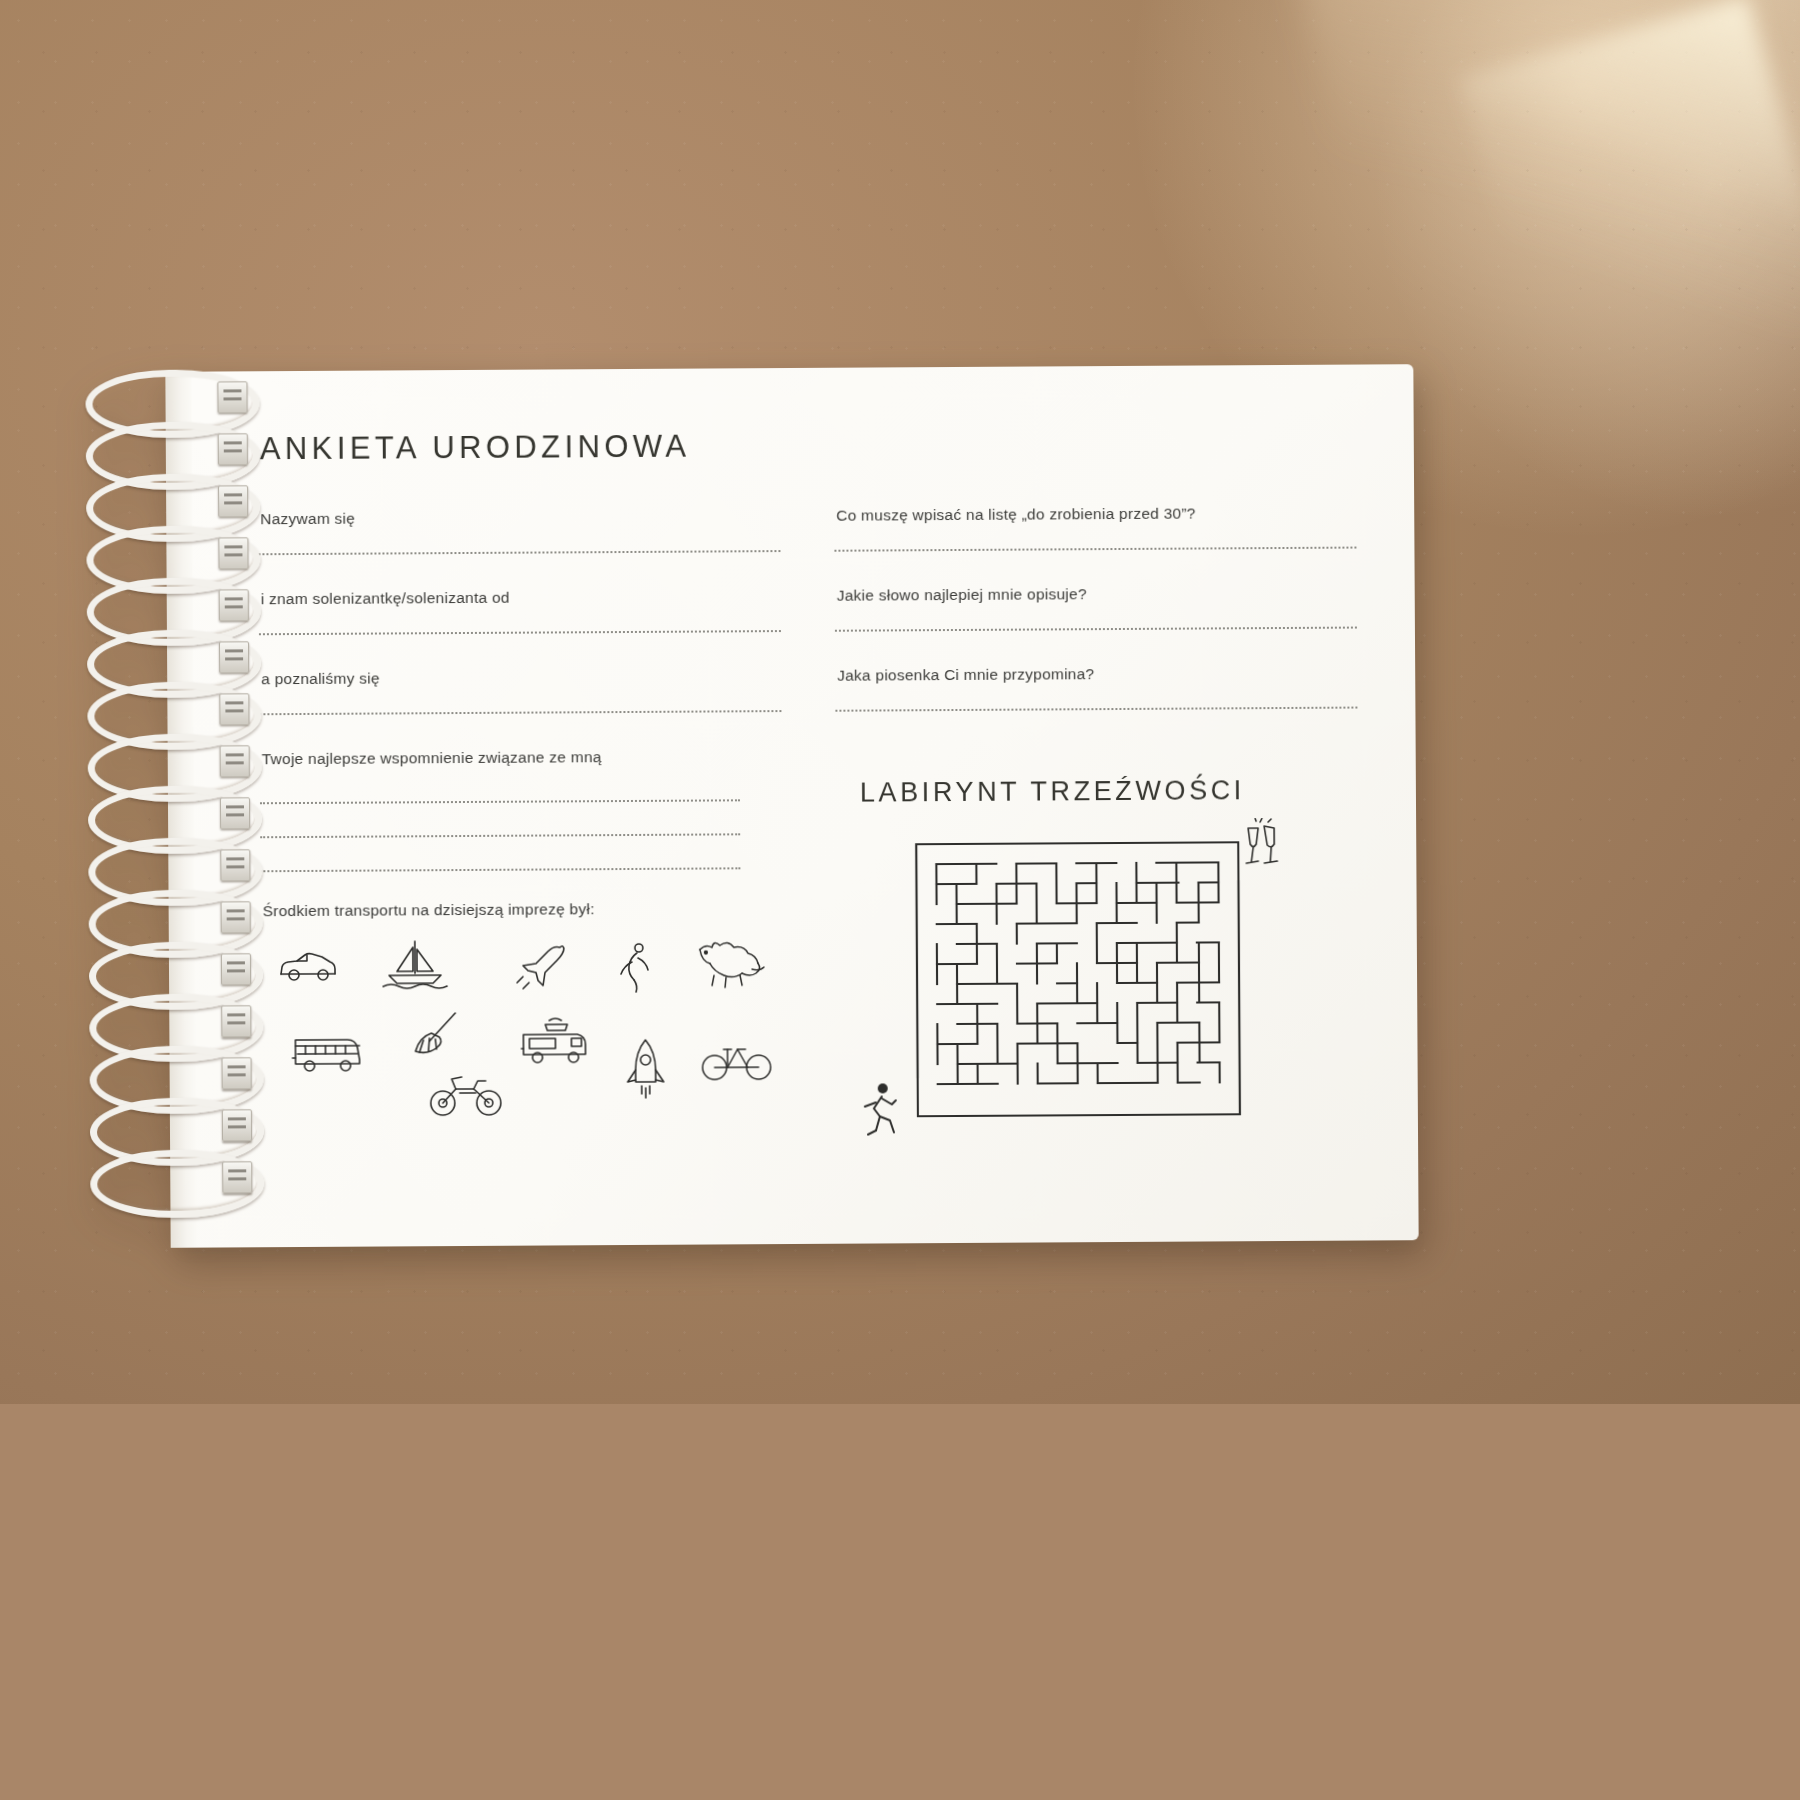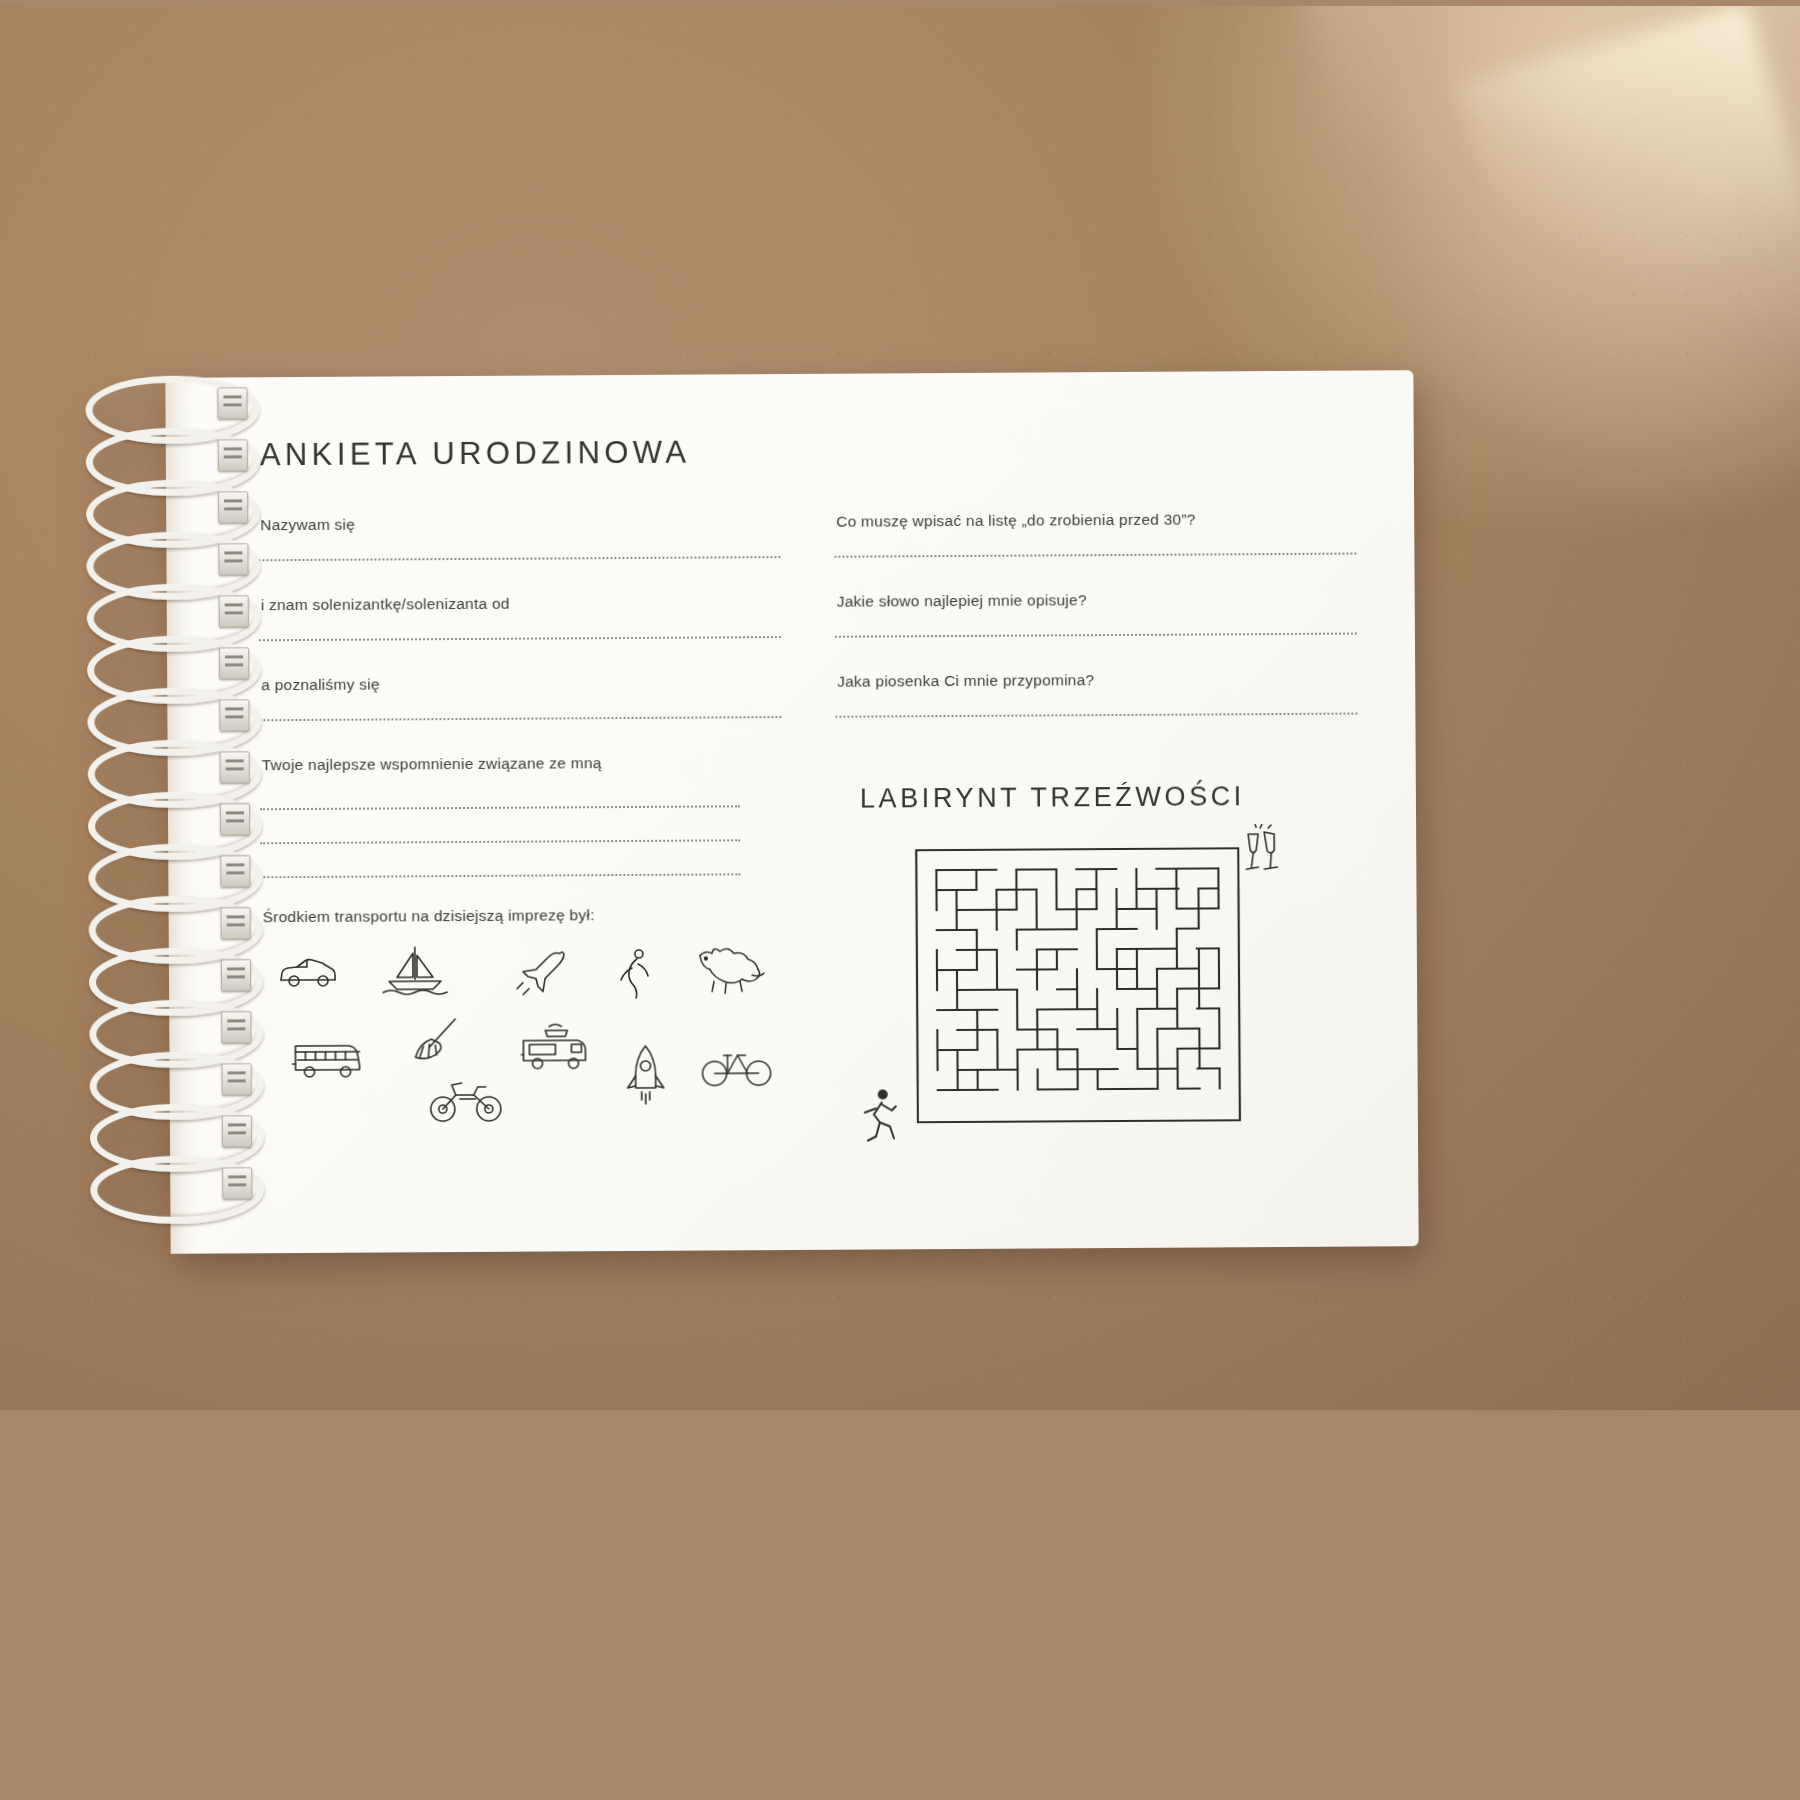--- a/index.html
+++ b/index.html
@@ -17,21 +17,20 @@
   
   #scene {
     position: relative;
     width: 1800px;
     height: 1404px;
     background:
       radial-gradient(circle at 88% 6%, rgba(255,233,200,0.55) 0%, rgba(255,233,200,0.0) 22%),
       radial-gradient(circle at 95% 13%, rgba(255,240,215,0.35) 0%, rgba(255,240,215,0.0) 16%),
       radial-gradient(ellipse at 30% 25%, #b28d6d 0%, #a5825f 45%, #997759 75%, #8e6e50 100%);
     overflow: hidden;
-    margin-top: 6px;
   }
   
   #scene::before {
     content: "";
     position: absolute;
     inset: 0;
     background-image:
       radial-gradient(rgba(255,255,255,0.10) 1px, transparent 1.2px),
       radial-gradient(rgba(60,40,25,0.10) 1px, transparent 1.2px);
     background-size: 37px 41px, 53px 59px;

